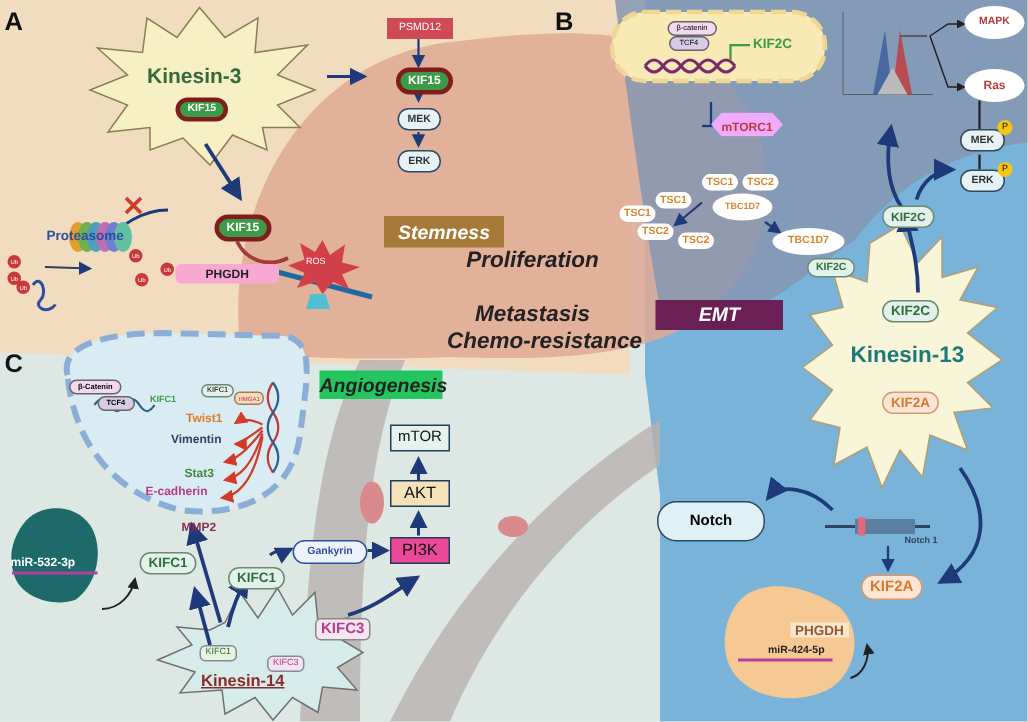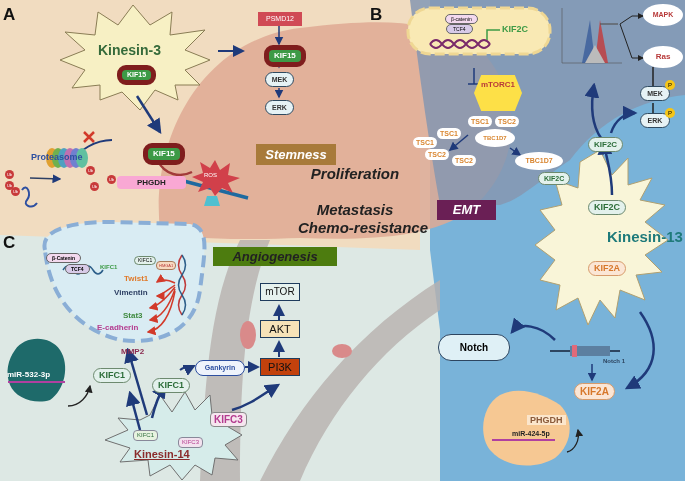--- a/index.html
+++ b/index.html
@@ -1,21 +1,21 @@
 <!DOCTYPE html>
 <html><head>
 <meta charset="utf-8">
 <style>
   html,body{margin:0;padding:0;}
   body{width:685px;height:481px;position:relative;overflow:hidden;font-family:"Liberation Sans",sans-serif;background:#dfe9e6;}
   .abs{position:absolute;}
   svg.bg{position:absolute;left:0;top:0;}
   .panel-letter{position:absolute;font-weight:bold;font-size:17px;color:#111;}
   .pill{position:absolute;border-radius:9px;font-size:8px;font-weight:bold;text-align:center;line-height:14px;padding:0 5px;white-space:nowrap;}
-  .green-pill{background:#3d9a46;color:#fff;border:5px solid #7f1d1d;}
+  .green-pill{background:#3d9a46;color:#fff;border:3px solid #7f1d1d;}
   .pale-pill{background:#e3f1ec;color:#2d6e3a;border:1.5px solid #6d8a6f;}
   .orange-pill{background:#fbe6d5;color:#d7782b;border:1.5px solid #d79b6b;}
   .node{position:absolute;border:1.5px solid #2f4a60;border-radius:10px;background:#e6f2f5;font-size:7px;font-weight:bold;color:#333;text-align:center;}
   .box{position:absolute;border:1.5px solid #1e3b5c;font-size:11px;font-weight:normal;color:#111;text-align:center;}
   .label-box{position:absolute;font-style:italic;font-weight:bold;text-align:center;}
   .ital{position:absolute;font-style:italic;font-weight:bold;color:#222;text-align:center;font-size:15px;line-height:18px;}
   .tsc{position:absolute;background:#fff;border-radius:8px;color:#d98630;font-size:7px;font-weight:bold;text-align:center;line-height:11px;padding:0 3px;}
   .ell{position:absolute;background:#fff;border-radius:50%;text-align:center;font-size:8px;font-weight:bold;}
   .ub{position:absolute;width:9px;height:9px;border-radius:50%;background:#c83a3a;color:#fff;font-size:4px;line-height:9px;text-align:center;}
 </style>
@@ -159,45 +159,45 @@
 <div class="ub" style="left:11px;top:187px;">Ub</div>
 <div class="ub" style="left:86px;top:166px;">Ub</div>
 <div class="ub" style="left:90px;top:182px;">Ub</div>
 <div class="ub" style="left:107px;top:175px;">Ub</div>
 <div class="abs" style="left:204px;top:172px;font-size:6px;color:#fff;">ROS</div>
 <div class="label-box" style="left:256px;top:144px;width:80px;height:21px;line-height:21px;background:#a87a3a;color:#fff;font-size:13px;">Stemness</div>
 
 <div class="ital" style="left:300px;top:165px;width:110px;">Proliferation</div>
 <div class="ital" style="left:300px;top:201px;width:110px;">Metastasis</div>
 <div class="ital" style="left:288px;top:219px;width:150px;">Chemo-resistance</div>
-<div class="label-box" style="left:437px;top:200px;width:59px;height:20px;line-height:20px;background:#6a1f55;color:#fff;font-size:13px;">EMT</div>
-<div class="label-box" style="left:213px;top:247px;width:124px;height:19px;line-height:19px;background:#4d7c0f;color:#222;font-size:13px;">Angiogenesis</div>
+<div class="label-box" style="left:437px;top:200px;width:85px;height:20px;line-height:20px;background:#6a1f55;color:#fff;font-size:13px;">EMT</div>
+<div class="label-box" style="left:213px;top:247px;width:82px;height:19px;line-height:19px;background:#22c55e;color:#222;font-size:13px;">Angiogenesis</div>
 
 <div class="abs" style="left:445px;top:14px;background:#f3d9ee;border:1px solid #666;border-radius:6px;font-size:5px;padding:0 5px;line-height:8px;">β-catenin</div>
 <div class="abs" style="left:446px;top:24px;background:#d8cbe8;border:1px solid #666;border-radius:6px;font-size:5px;padding:0 6px;line-height:8px;">TCF4</div>
 <div class="abs" style="left:502px;top:24px;font-size:9px;font-weight:bold;color:#3d9a46;">KIF2C</div>
 <div class="ell" style="left:643px;top:4px;width:40px;height:22px;line-height:22px;color:#b83a3a;font-size:7px;">MAPK</div>
 <div class="ell" style="left:643px;top:46px;width:40px;height:22px;line-height:22px;color:#b83a3a;font-size:8px;">Ras</div>
 <div class="node" style="left:640px;top:86px;width:28px;height:13px;line-height:13px;">MEK</div>
 <div class="node" style="left:640px;top:113px;width:28px;height:13px;line-height:13px;">ERK</div>
 <div class="abs" style="left:665px;top:80px;width:10px;height:10px;border-radius:50%;background:#f5c518;font-size:6px;line-height:10px;text-align:center;">P</div>
 <div class="abs" style="left:665px;top:108px;width:10px;height:10px;border-radius:50%;background:#f5c518;font-size:6px;line-height:10px;text-align:center;">P</div>
-<div class="abs" style="left:474px;top:75px;width:48px;height:36px;background:#fde047;clip-path:polygon(15% 0,85% 0,100% 50%,85% 100%,15% 100%,0 50%);color:#b83a3a;font-size:8px;font-weight:bold;line-height:20px;text-align:center;">mTORC1</div>
+<div class="abs" style="left:474px;top:75px;width:48px;height:16px;background:#f0abfc;clip-path:polygon(15% 0,85% 0,100% 50%,85% 100%,15% 100%,0 50%);color:#b83a3a;font-size:8px;font-weight:bold;line-height:20px;text-align:center;">mTORC1</div>
 <div class="tsc" style="left:468px;top:116px;">TSC1</div>
 <div class="tsc" style="left:495px;top:116px;">TSC2</div>
 <div class="ell" style="left:475px;top:129px;width:40px;height:18px;line-height:18px;color:#d98630;font-size:6px;">TBC1D7</div>
 <div class="tsc" style="left:437px;top:128px;">TSC1</div>
 <div class="tsc" style="left:413px;top:137px;">TSC1</div>
 <div class="tsc" style="left:425px;top:149px;">TSC2</div>
 <div class="tsc" style="left:452px;top:155px;">TSC2</div>
 <div class="ell" style="left:515px;top:152px;width:48px;height:18px;line-height:18px;color:#d98630;font-size:7px;">TBC1D7</div>
 <div class="pill pale-pill" style="left:538px;top:172px;font-size:7px;line-height:11px;">KIF2C</div>
 <div class="pill pale-pill" style="left:588px;top:137px;line-height:13px;">KIF2C</div>
 <div class="pill pale-pill" style="left:588px;top:200px;line-height:13px;font-size:9px;">KIF2C</div>
-<div class="abs" style="left:567px;top:228px;font-size:15px;font-weight:bold;color:#1e7a7a;margin-left:40px;">Kinesin-13</div>
+<div class="abs" style="left:567px;top:228px;font-size:15px;font-weight:bold;color:#1e7a7a;">Kinesin-13</div>
 <div class="pill orange-pill" style="left:588px;top:261px;line-height:13px;font-size:9px;">KIF2A</div>
 <div class="abs" style="left:438px;top:334px;width:70px;height:25px;border:1.5px solid #2d4560;border-radius:13px;background:#dff0f6;font-size:10px;font-weight:bold;line-height:25px;text-align:center;">Notch</div>
 <div class="abs" style="left:603px;top:358px;font-size:6px;color:#2d4560;font-weight:bold;">Notch 1</div>
 <div class="pill orange-pill" style="left:574px;top:383px;line-height:15px;font-size:10px;border-radius:10px;">KIF2A</div>
 <div class="abs" style="left:527px;top:415px;background:#fbe6cc;padding:0 3px;font-size:9px;font-weight:bold;color:#8a5a3a;">PHGDH</div>
 <div class="abs" style="left:512px;top:430px;font-size:7px;font-weight:bold;color:#222;">miR-424-5p</div>
 
 <div class="abs" style="left:46px;top:253px;background:#f3d9ee;border:1px solid #666;border-radius:6px;font-size:5px;padding:0 5px;line-height:8px;font-weight:bold;">β-Catenin</div>
 <div class="abs" style="left:65px;top:264px;background:#d8cbe8;border:1px solid #666;border-radius:6px;font-size:5px;padding:0 5px;line-height:8px;font-weight:bold;">TCF4</div>
 <div class="abs" style="left:100px;top:264px;font-size:6px;font-weight:bold;color:#3d9a46;">KIFC1</div>
@@ -206,19 +206,19 @@
 <div class="abs" style="left: 124px; top: 274px; font-size: 8px; font-weight: bold; color: rgb(224, 122, 42);">Twist1</div>
 <div class="abs" style="left: 114px; top: 288px; font-size: 8px; font-weight: bold; color: rgb(45, 63, 99);">Vimentin</div>
 <div class="abs" style="left: 121px; top: 299px; font-size: 8px; font-weight: bold; color: rgb(138, 43, 80); margin-top: 48px;">MMP2</div>
 <div class="abs" style="left: 123px; top: 311px; font-size: 8px; font-weight: bold; color: rgb(63, 138, 63);">Stat3</div>
 <div class="abs" style="left: 97px; top: 323px; font-size: 8px; font-weight: bold; color: rgb(180, 59, 143);">E-cadherin</div>
 
 <div class="abs" style="left:7px;top:370px;font-size:8px;font-weight:bold;color:#fff;">miR-532-3p</div>
 <div class="pill pale-pill" style="left:93px;top:368px;line-height:13px;font-size:9px;">KIFC1</div>
 <div class="pill pale-pill" style="left:152px;top:378px;line-height:13px;font-size:9px;">KIFC1</div>
 <div class="abs" style="left:195px;top:360px;width:48px;height:14px;border:1.5px solid #2d4fa0;border-radius:8px;background:#eef3fb;color:#2d4fa0;font-size:7px;font-weight:bold;line-height:14px;text-align:center;">Gankyrin</div>
-<div class="box" style="left:260px;top:358px;width:38px;height:16px;line-height:16px;background:#c2410c;">PI3K</div>
+<div class="box" style="left:260px;top:358px;width:38px;height:16px;line-height:16px;background:#ec4899;">PI3K</div>
 <div class="box" style="left:260px;top:320px;width:38px;height:16px;line-height:16px;background:#f6e2b8;">AKT</div>
 <div class="box" style="left:260px;top:283px;width:38px;height:16px;line-height:16px;background:#e6f2ee;font-size:10px;">mTOR</div>
 <div class="abs" style="left:210px;top:412px;background:#f6e6ef;border:1px solid #888;border-radius:4px;padding:0 3px;font-size:10px;font-weight:bold;color:#b43b8f;line-height:13px;">KIFC3</div>
 <div class="abs" style="left:133px;top:430px;background:#e8f3e0;border:1px solid #889;border-radius:4px;padding:0 3px;font-size:6px;color:#2d6e3a;line-height:9px;">KIFC1</div>
 <div class="abs" style="left:178px;top:437px;background:#f3e2ef;border:1px solid #889;border-radius:4px;padding:0 3px;font-size:6px;color:#b43b8f;line-height:9px;">KIFC3</div>
 <div class="abs" style="left:134px;top:448px;font-size:11px;font-weight:bold;color:#8a2b2b;text-decoration:underline;">Kinesin-14</div>
 
 </body></html>

